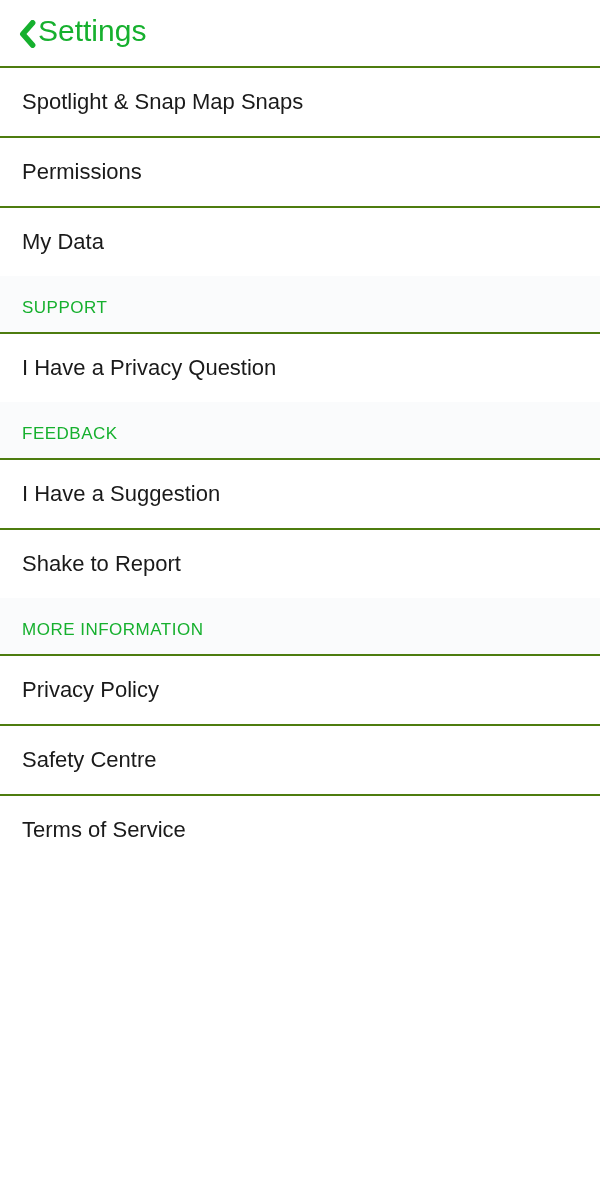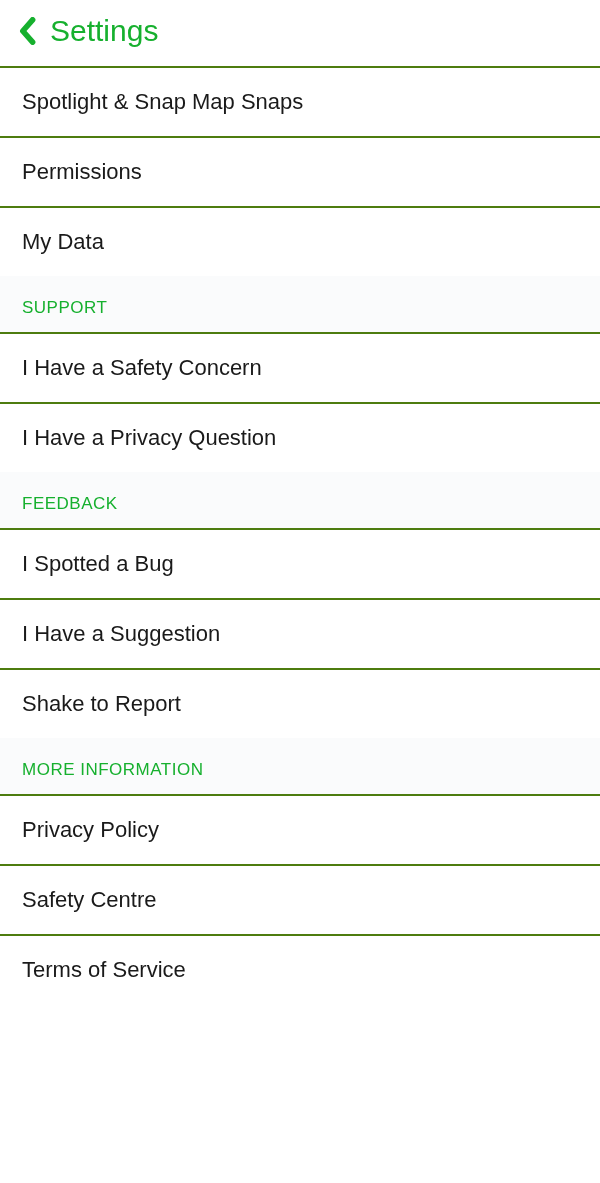--- a/index.html
+++ b/index.html
@@ -7,23 +7,23 @@
       padding: 0;
       box-sizing: border-box;
     }
     body {
       font-family: -apple-system, BlinkMacSystemFont, "Segoe UI", Helvetica, Arial, sans-serif;
       background: #ffffff;
       width: 600px;
     }
     .header {
       display: flex;
-      align-items: center;
+      align-items: flex-end;
       padding: 14px 18px 18px 18px;
-      gap: 14px;
+      gap: 2px;
     }
     .back-icon {
       color: #16b02e;
       display: inline-flex;
       align-items: center;
     }
     .back-icon svg {
       width: 18px;
       height: 28px;
     }
@@ -65,23 +65,21 @@
     </svg>
   </span>
   <span class="header-title">Settings</span>
 </div>
 
 <div id="settings-list">
     <div class="list-item"><span>Spotlight &amp; Snap Map Snaps</span></div>
     <div class="list-item"><span>Permissions</span></div>
     <div class="list-item"><span>My Data</span></div>
     <div class="section-header"><span>Support</span></div>
-    <div class="list-item"><span>I Have a Safety Concern</span></div>
     <div class="list-item"><span>I Have a Privacy Question</span></div>
     <div class="section-header"><span>Feedback</span></div>
-    <div class="list-item"><span>I Spotted a Bug</span></div>
     <div class="list-item"><span>I Have a Suggestion</span></div>
     <div class="list-item"><span>Shake to Report</span></div>
     <div class="section-header"><span>More Information</span></div>
     <div class="list-item"><span>Privacy Policy</span></div>
     <div class="list-item"><span>Safety Centre</span></div>
     <div class="list-item"><span>Terms of Service</span></div>
   </div>
 
 </body></html>

